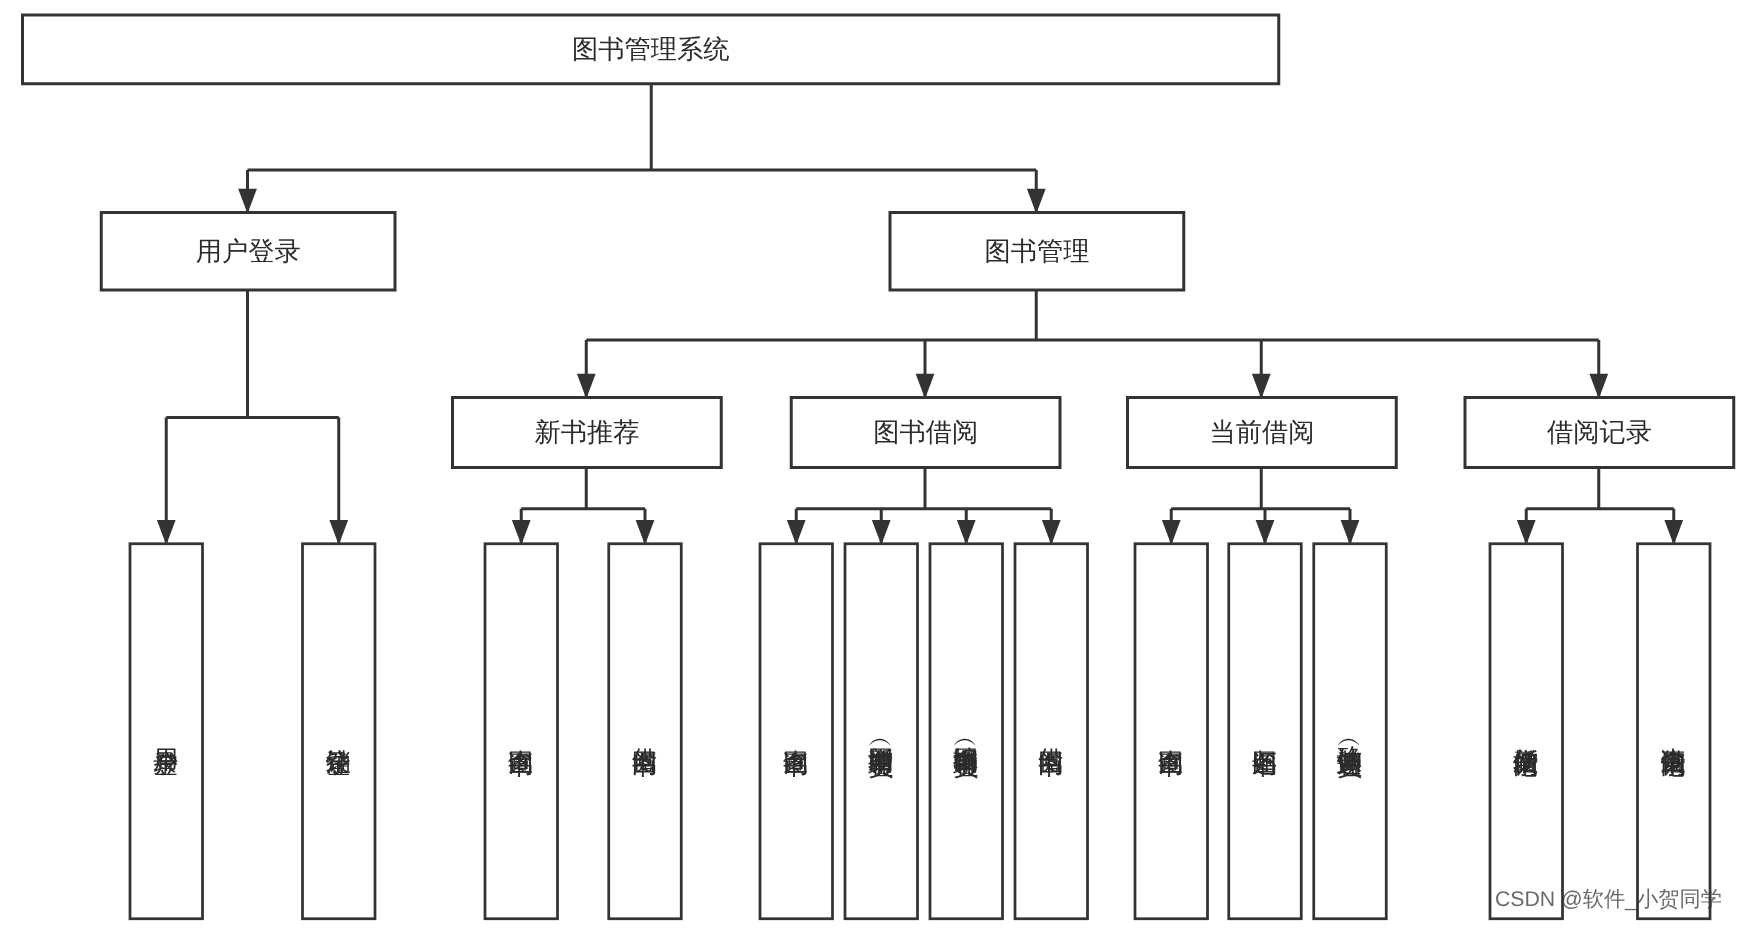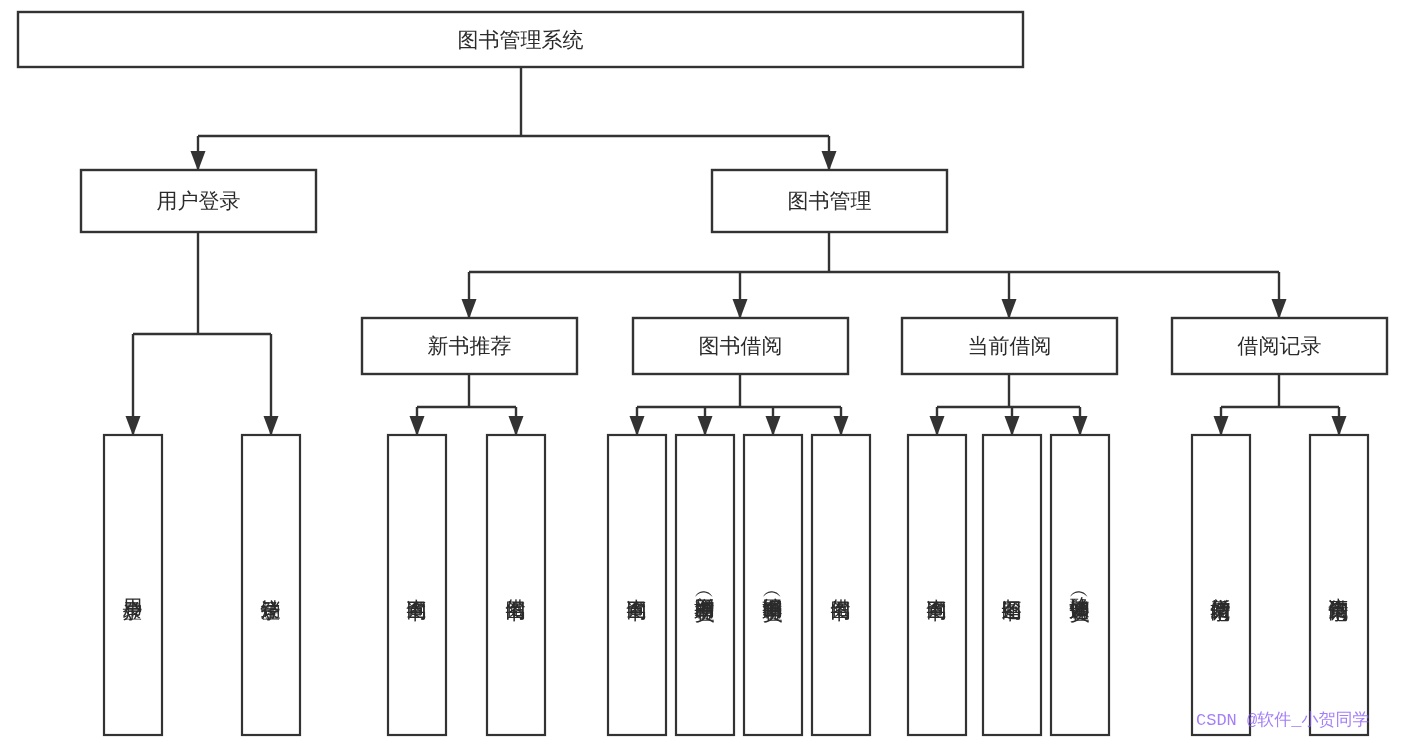--- a/index.html
+++ b/index.html
@@ -72,23 +72,23 @@
     line-height: 1.0;
     color: #2b2b2b;
     letter-spacing: 1px;
     white-space: nowrap;
     text-align: center;
     pointer-events: none;
     user-select: none;
   }
   .watermark {
     position: absolute;
-    font-family: Liberation Mono, monospace;
+    font-family: Liberation Sans, sans-serif;
     font-size: 17px;
-    color: #8b5cf6;
+    color: #404040;
     opacity: 0.78;
     white-space: nowrap;
     user-select: none;
   }
 </style>
 </head>
 <body>
 
 <div id="diagram-root">
 

